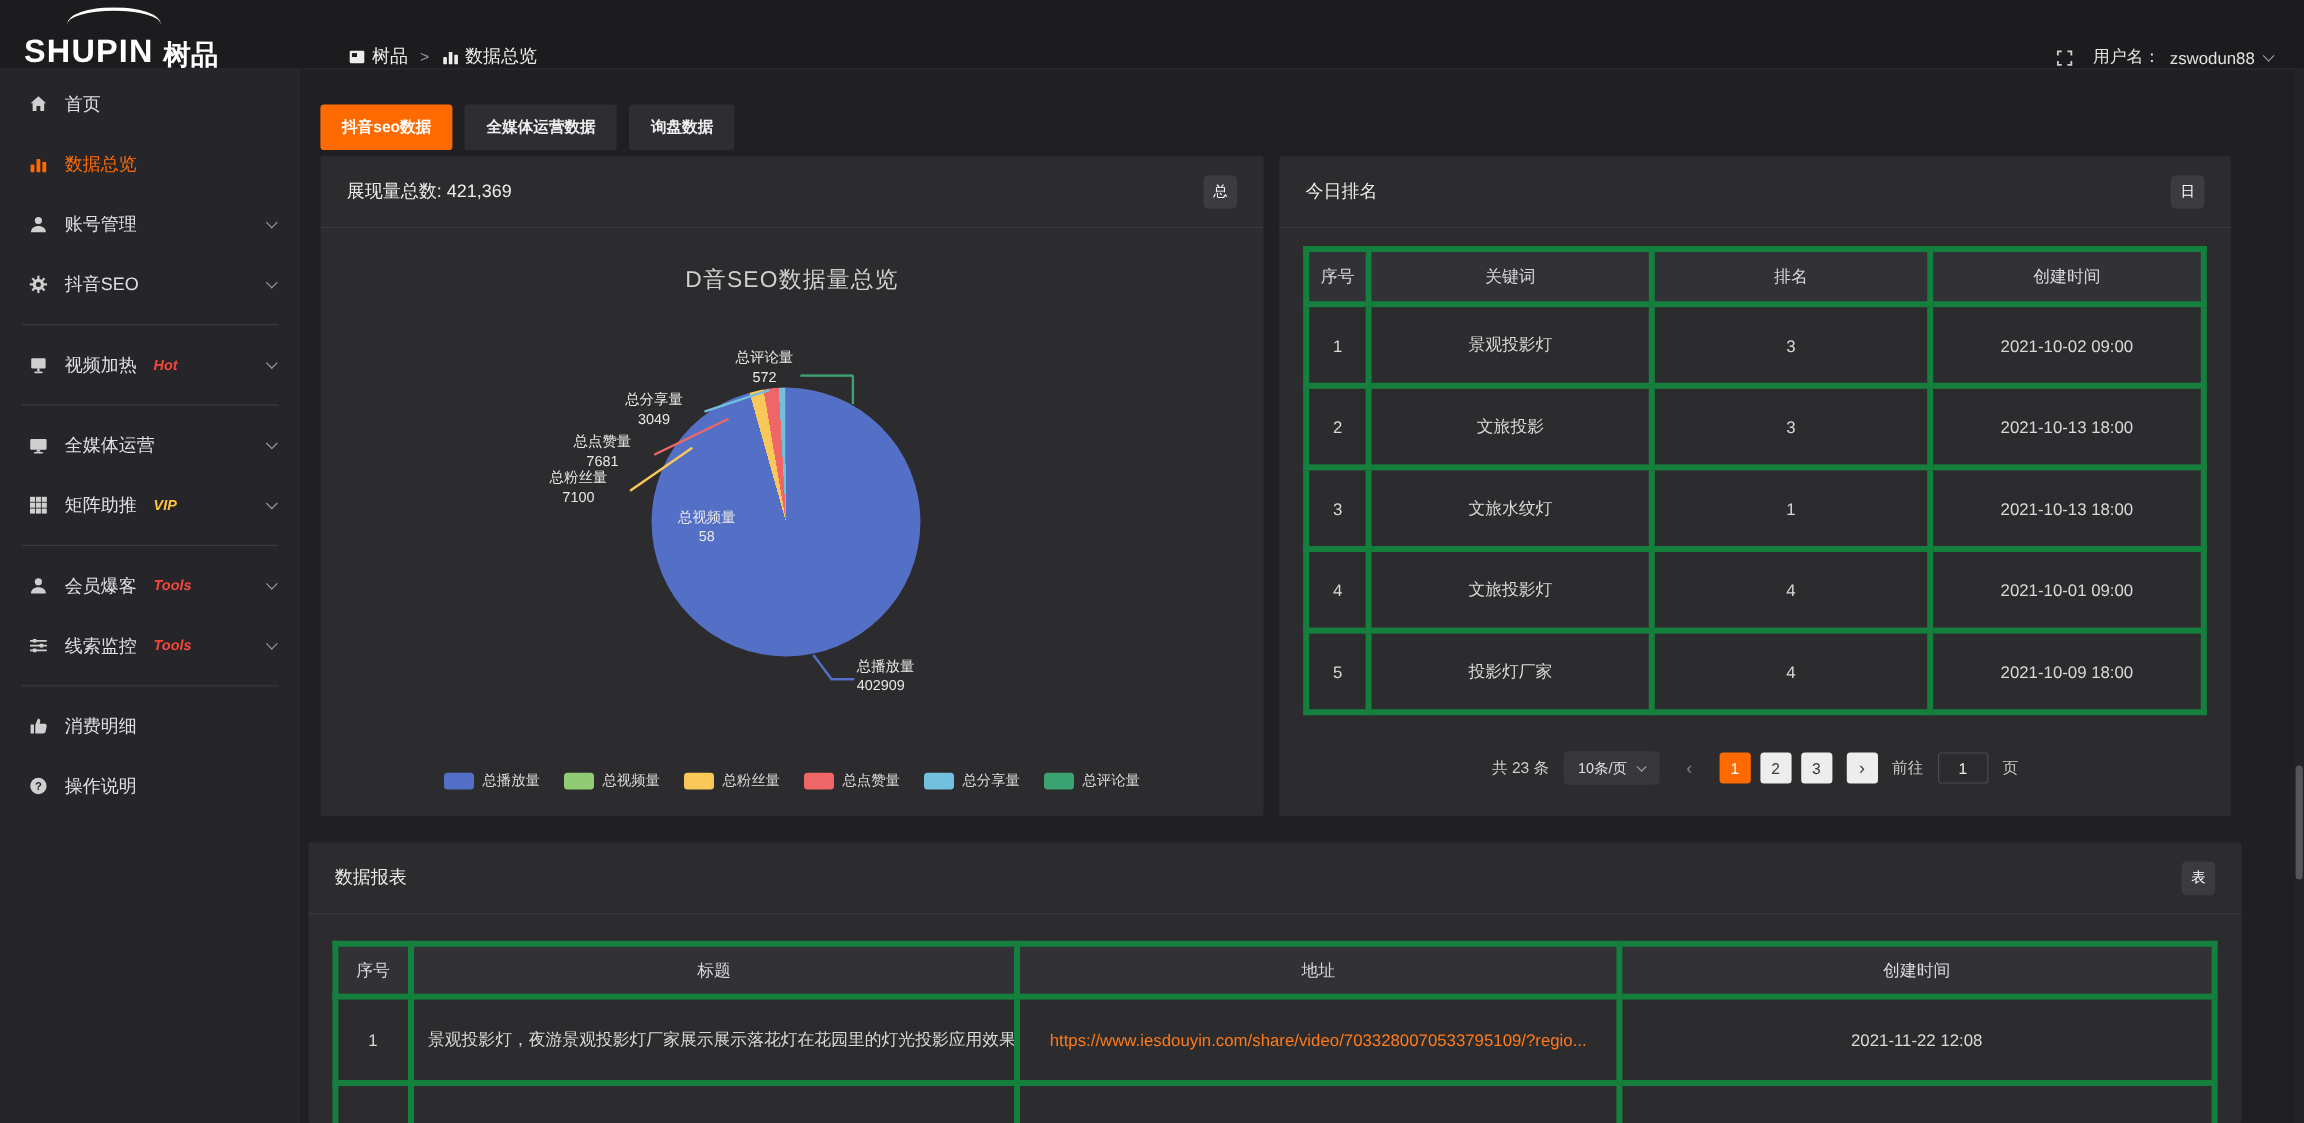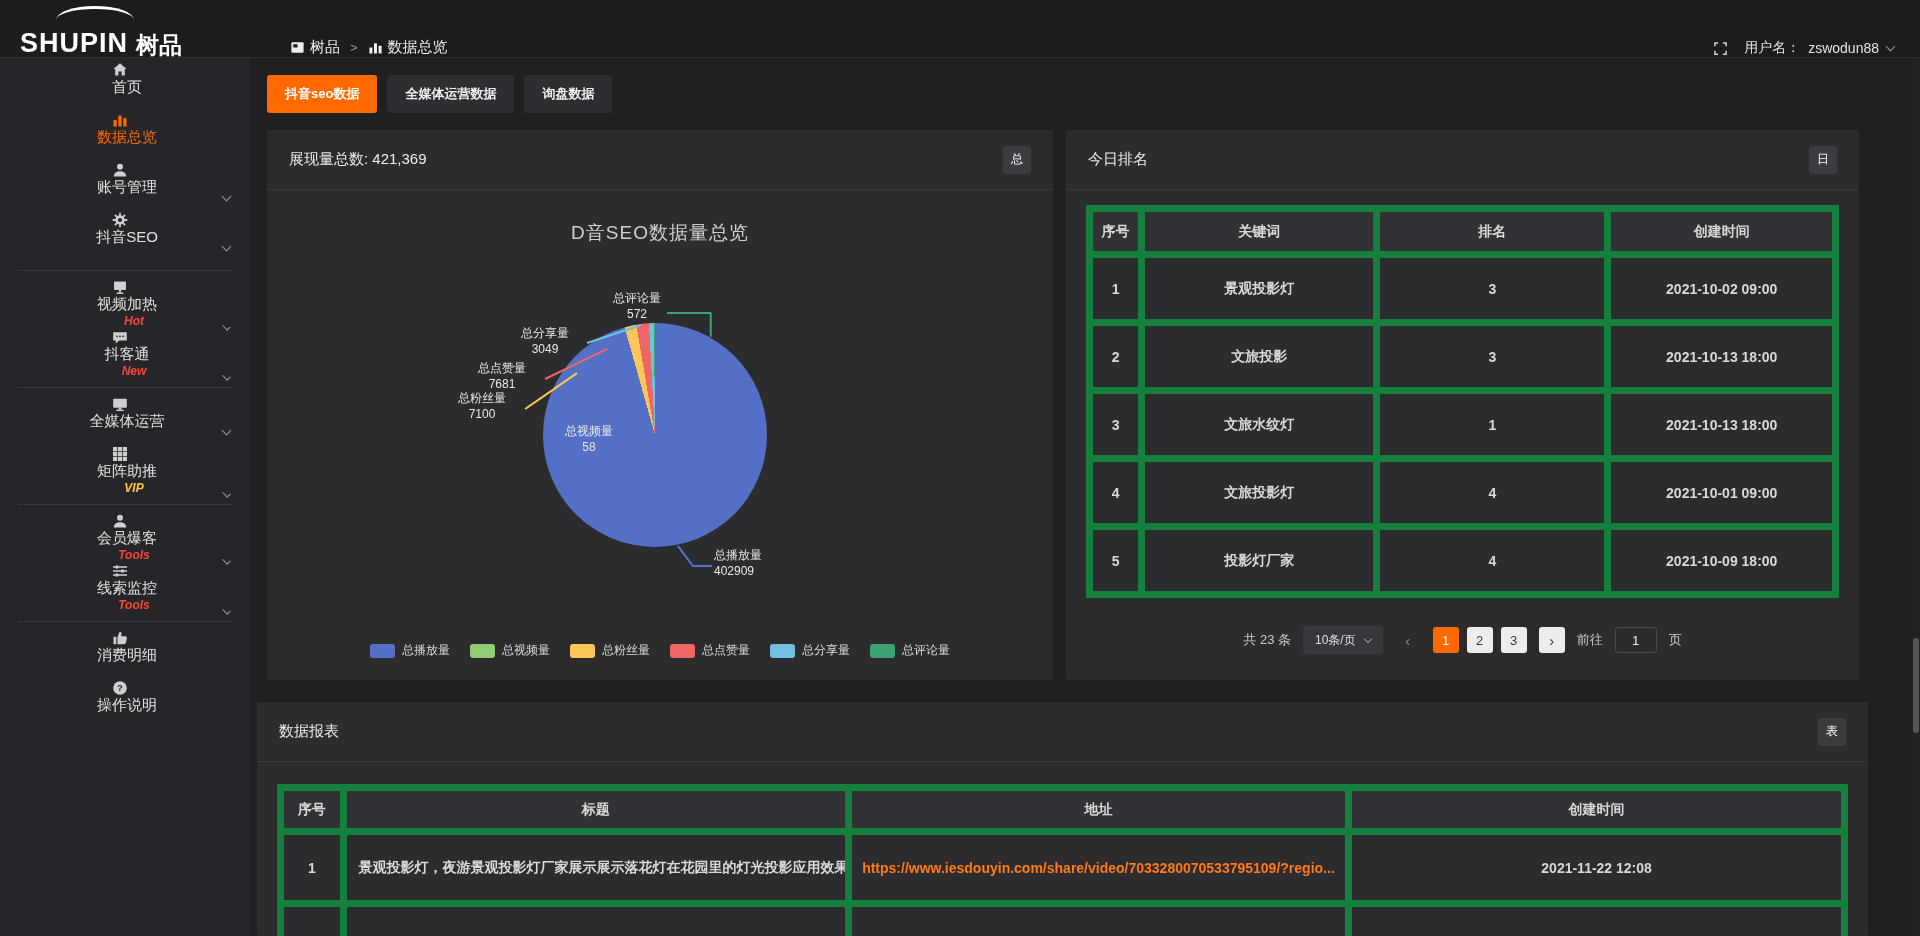--- a/index.html
+++ b/index.html
@@ -16,33 +16,33 @@
   .logo-cn { font-size:23px; font-weight:bold; color:#fff; line-height:1.05; }
   .breadcrumb { display:flex; align-items:center; gap:7px; margin-left:40px; font-size:15px; color:#ededed; }
   .crumb { display:flex; align-items:center; gap:5px; cursor:pointer; }
   .crumb-sep { color:#9a9a9e; font-size:13px; margin:0 3px; }
   .header-right { margin-left:auto; margin-right:26px; display:flex; align-items:center; gap:16px; font-size:14px; color:#e2e2e2; }
   .user-wrap { display:flex; align-items:center; gap:8px; cursor:pointer; }
 
   
   .sidebar { position:absolute; top:58px; left:0; bottom:0; width:250px; background:#26262a; padding-top:4px; z-index:8; }
   .side-item { display:flex; align-items:center; height:50px; padding:0 20px 0 24px; font-size:15px;
-               color:#e0e0e0; cursor:pointer;flex-direction:column; }
+               color:#e0e0e0; cursor:pointer; }
   .side-item .ic { width:16px; height:16px; margin-right:14px; color:#cfcfcf; flex:0 0 auto; }
   .side-item.active, .side-item.active .ic { color:#ff6a00; }
   .side-tag { font-style:italic; font-weight:bold; font-size:12px; margin-left:14px; }
   .caret { width:7px; height:7px; border-right:1.6px solid #9a9a9e; border-bottom:1.6px solid #9a9a9e;
            transform:rotate(45deg); margin-left:auto; margin-top:-4px; }
   .side-div { height:1px; background:#3a3a3e; margin:8px 18px; }
 
   
   .main { position:absolute; left:250px; top:58px; right:0; bottom:0; }
   .tabs { position:absolute; left:17px; top:17px; display:flex; gap:10px; }
   .tab { height:38px; padding:12px 18px; display:flex; align-items:center; font-size:13px; font-weight:bold;
-         background:#2e2e32; color:#f0f0f0; border:none; border-radius:3px; cursor:pointer; }
+         background:#2e2e32; color:#f0f0f0; border:none; border-radius:3px; cursor:pointer;margin-top:12px; }
   .tab.active { background:#ff6a00; color:#fff; }
 
   .panel { position:absolute; background:#2c2c2f; border-radius:2px; overflow:hidden; }
   .panel-chart { left:17px; top:72px; width:786px; height:550px; }
   .panel-rank  { left:816px; top:72px; width:793px; height:550px; }
   .panel-report{ left:7px; top:644px; width:1611px; height:234px; }
   .panel-head { height:60px; display:flex; align-items:center; padding:0 22px;
                 border-bottom:1px solid #3a3a3e; color:#ececec; font-size:15px; }
   .badge { margin-left:auto; width:28px; height:28px; background:#3b3b40; border-radius:4px; color:#fff;
            font-size:12px; display:flex; align-items:center; justify-content:center; cursor:pointer; }
@@ -56,21 +56,21 @@
   .chart-label.center { width:120px; text-align:center; }
   .chart-line { position:absolute; height:1.5px; transform-origin:0 50%; }
   .legend { position:absolute; left:0; right:0; bottom:20px; display:flex; justify-content:center;
             align-items:center; gap:20px; }
   .legend-item { display:flex; align-items:center; gap:7px; font-size:12px; color:#dcdcdc; cursor:pointer; }
   .legend-swatch { width:25px; height:14px; border-radius:3px; }
 
   
   table { border-collapse:collapse; table-layout:fixed; }
   .dtable { width:100%; }
-  .dtable th, .dtable td { border:7px solid #15803d; text-align:center; font-weight:bold;
+  .dtable th, .dtable td { border:5px solid #15803d; text-align:center; font-weight:normal;
                            color:#d9d9d9; font-size:14px; overflow:hidden; white-space:nowrap; }
   .dtable thead th { background:#313136; height:46px; }
   .rank-wrap { position:absolute; left:20px; right:20px; top:75px; }
   .rank-wrap td { height:68px; }
   .report-wrap { position:absolute; left:20px; right:20px; top:82px; }
   .report-wrap thead th { height:44px; }
   .report-wrap td { height:72px; }
   .report-wrap td.title-cell { text-align:left; padding:0 12px; }
   .report-wrap td.link-cell a { color:#ff7a1a; text-decoration:none; font-size:14px; }
 
@@ -186,33 +186,20 @@
       <div class="side-item">
         <span class="ic">
           <svg class="ic" width="16" height="16" viewBox="0 0 16 16">
             <rect x="2" y="2.5" width="12" height="8.5" rx="1"></rect>
             <rect x="7" y="11" width="2" height="2.5"></rect>
             <rect x="4.5" y="13.5" width="7" height="1.5" rx="0.7"></rect>
           </svg>
         </span>
         <span>视频加热</span>
         <span class="side-tag" style="color:#f5483b">Hot</span>
-        <span class="caret"></span>
-      </div>
-      <div class="side-item">
-        <span class="ic">
-          <svg class="ic" width="16" height="16" viewBox="0 0 16 16">
-            <path d="M1.2 3.2h13.6v8.2H7.2L3.8 14.6v-3.2H1.2z"></path>
-            <circle cx="5" cy="7.3" r="0.9" fill="#26262a"></circle>
-            <circle cx="8" cy="7.3" r="0.9" fill="#26262a"></circle>
-            <circle cx="11" cy="7.3" r="0.9" fill="#26262a"></circle>
-          </svg>
-        </span>
-        <span>抖客通</span>
-        <span class="side-tag" style="color:#f5483b">New</span>
         <span class="caret"></span>
       </div>
       <div class="side-div"></div>
       <div class="side-item">
         <span class="ic">
           <svg class="ic" width="16" height="16" viewBox="0 0 16 16">
             <rect x="1.2" y="2.8" width="13.6" height="9" rx="1"></rect>
             <rect x="6.5" y="11.8" width="3" height="1.6"></rect>
             <rect x="4.2" y="13.6" width="7.6" height="1.4" rx="0.7"></rect>
           </svg>

